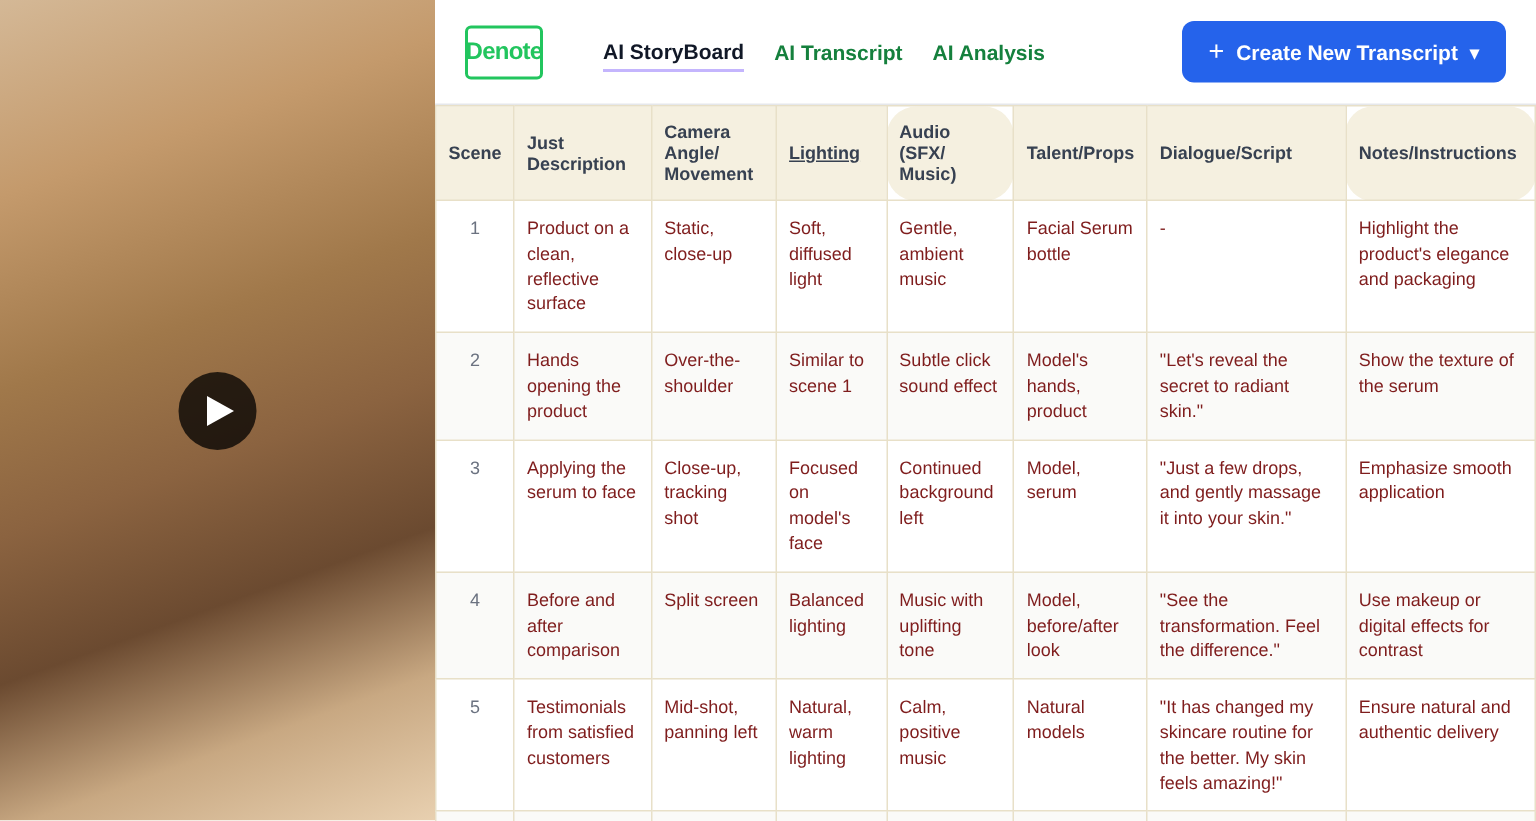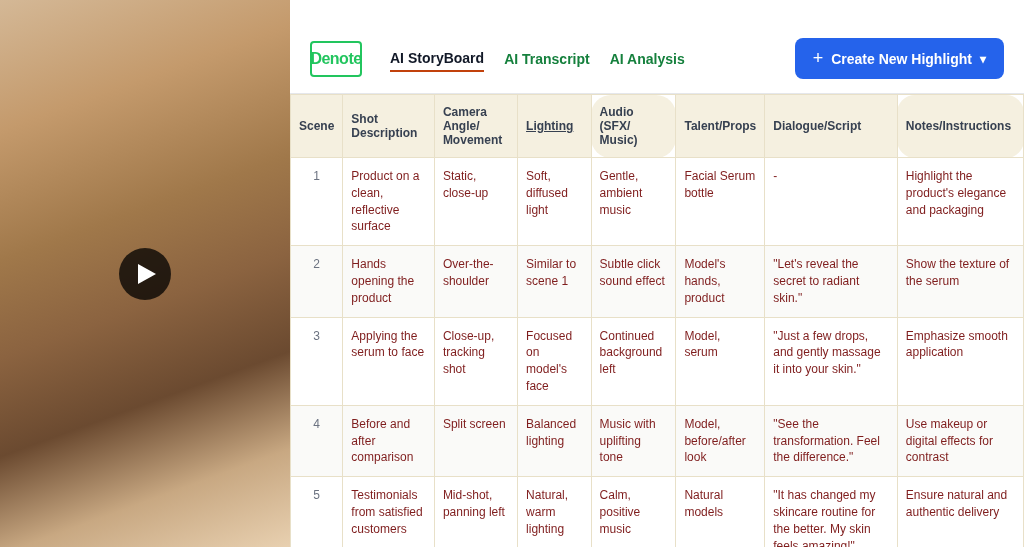--- a/index.html
+++ b/index.html
@@ -55,25 +55,24 @@
       display: flex;
       flex-direction: column;
       overflow: hidden;
     }
 
     
     .header {
       display: flex;
       align-items: center;
       padding: 14px 20px;
-      gap: 28px;
+      gap: 40px;
       border-bottom: 1px solid #e5e7eb;
       background: #fff;
       flex-shrink: 0;
-      margin-top: 24px;
     }
     .logo {
       display: flex;
       align-items: center;
       gap: 2px;
     }
     .logo-box {
       width: 52px;
       height: 36px;
       border: 2.5px solid #22c55e;
@@ -95,21 +94,21 @@
       font-size: 14px;
       color: #15803d;
       cursor: pointer;
       padding: 4px 0;
       text-decoration: none;
       font-weight: bold;
     }
     .nav-tab.active {
       color: #111827;
       font-weight: 600;
-      border-bottom: 2px solid #c2410c;
+      border-bottom: 2px solid #c4b5fd;
     }
     .create-btn {
       margin-left: auto;
       background: #2563eb;
       color: #fff;
       border: none;
       border-radius: 8px;
       padding: 10px 18px;
       font-size: 14px;
       font-weight: 600;
@@ -196,31 +195,31 @@
     </div>
 
     <nav class="nav-tabs">
       <a class="nav-tab active">AI StoryBoard</a>
       <a class="nav-tab">AI Transcript</a>
       <a class="nav-tab">AI Analysis</a>
     </nav>
 
     <button class="create-btn">
       <span class="plus">+</span>
-      <span>Create New Highlight</span>
+      <span>Create New Transcript</span>
       <span class="chevron">▾</span>
     </button>
   </div>
 
   <div class="table-container">
     <table>
       <thead>
         <tr>
           <th class="scene-col">Scene</th>
-          <th class="shot-col">Shot Description</th>
+          <th class="shot-col">Just Description</th>
           <th class="camera-col">Camera Angle/ Movement</th>
           <th class="lighting-col">Lighting</th>
           <th class="audio-col">Audio (SFX/ Music)</th>
           <th class="talent-col">Talent/Props</th>
           <th class="dialogue-col">Dialogue/Script</th>
           <th class="notes-col">Notes/Instructions</th>
         </tr>
       </thead>
       <tbody id="table-body">
       <tr>

